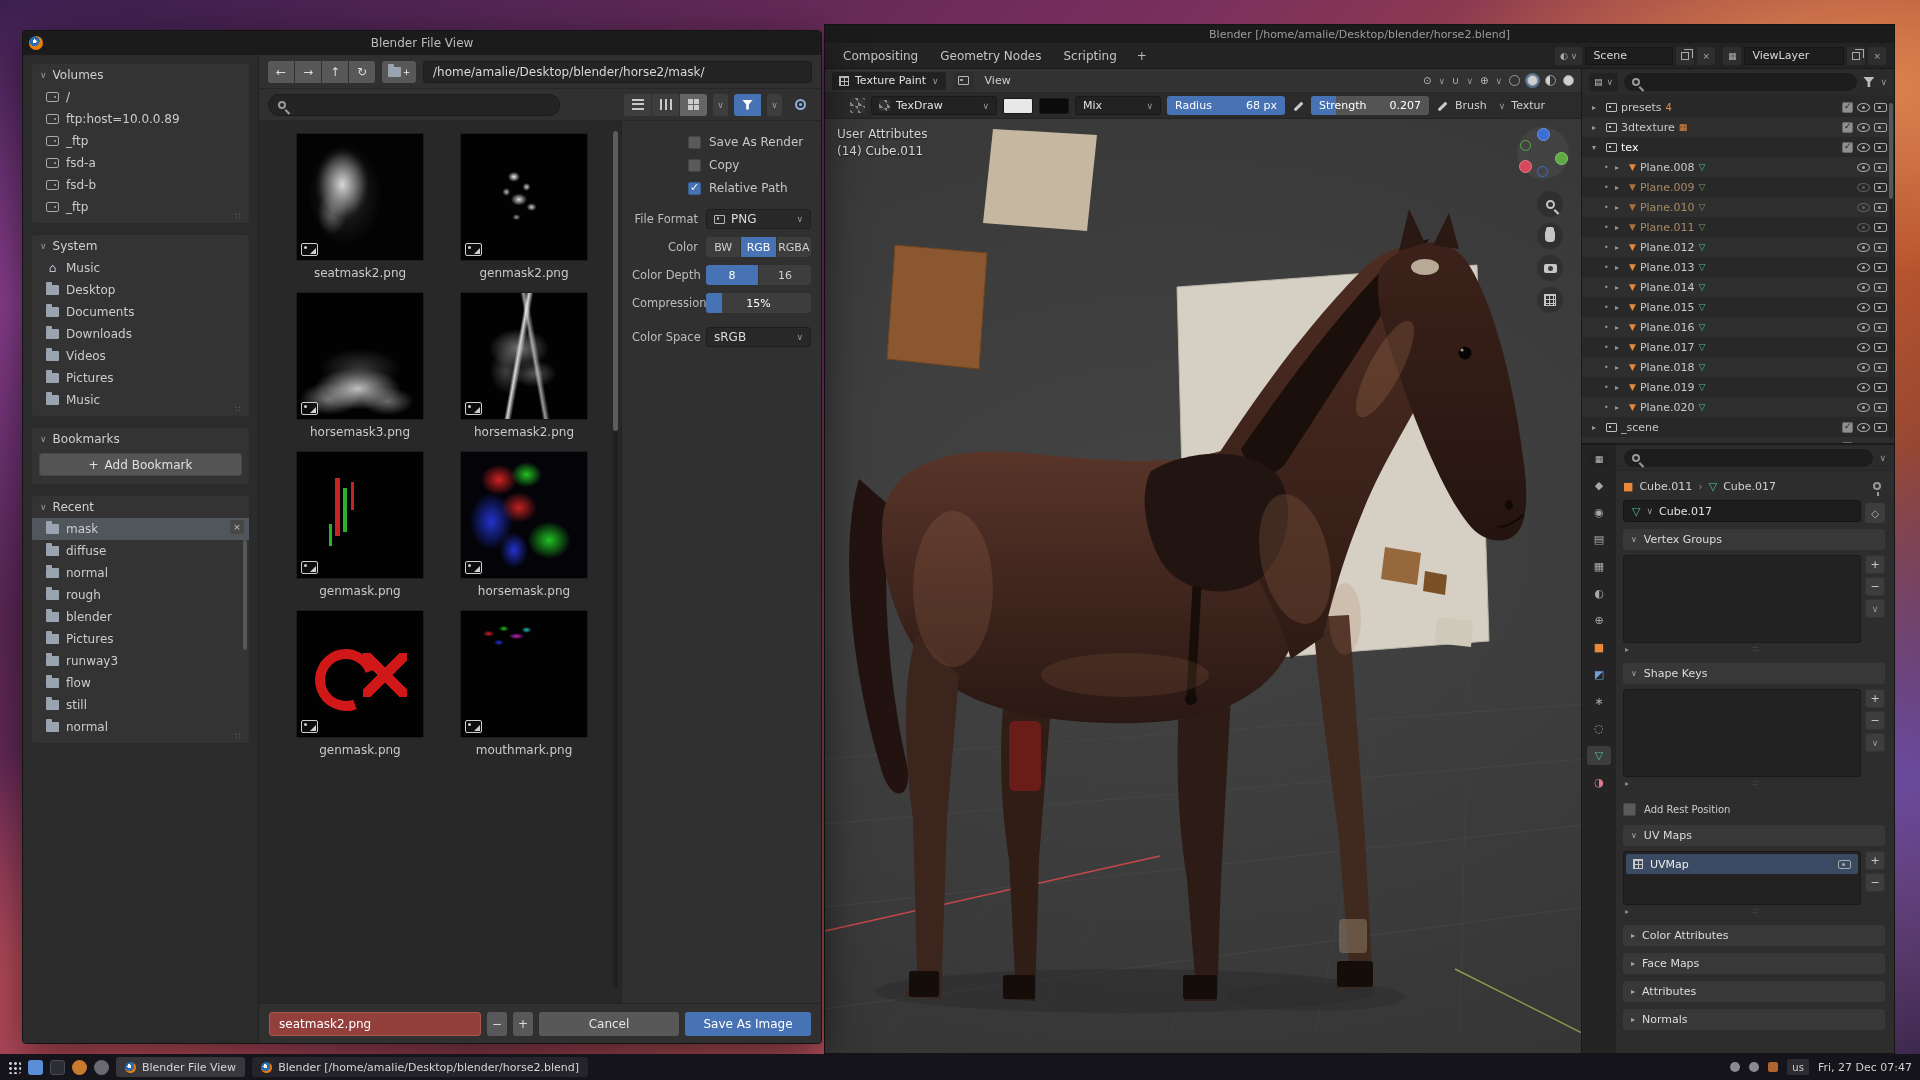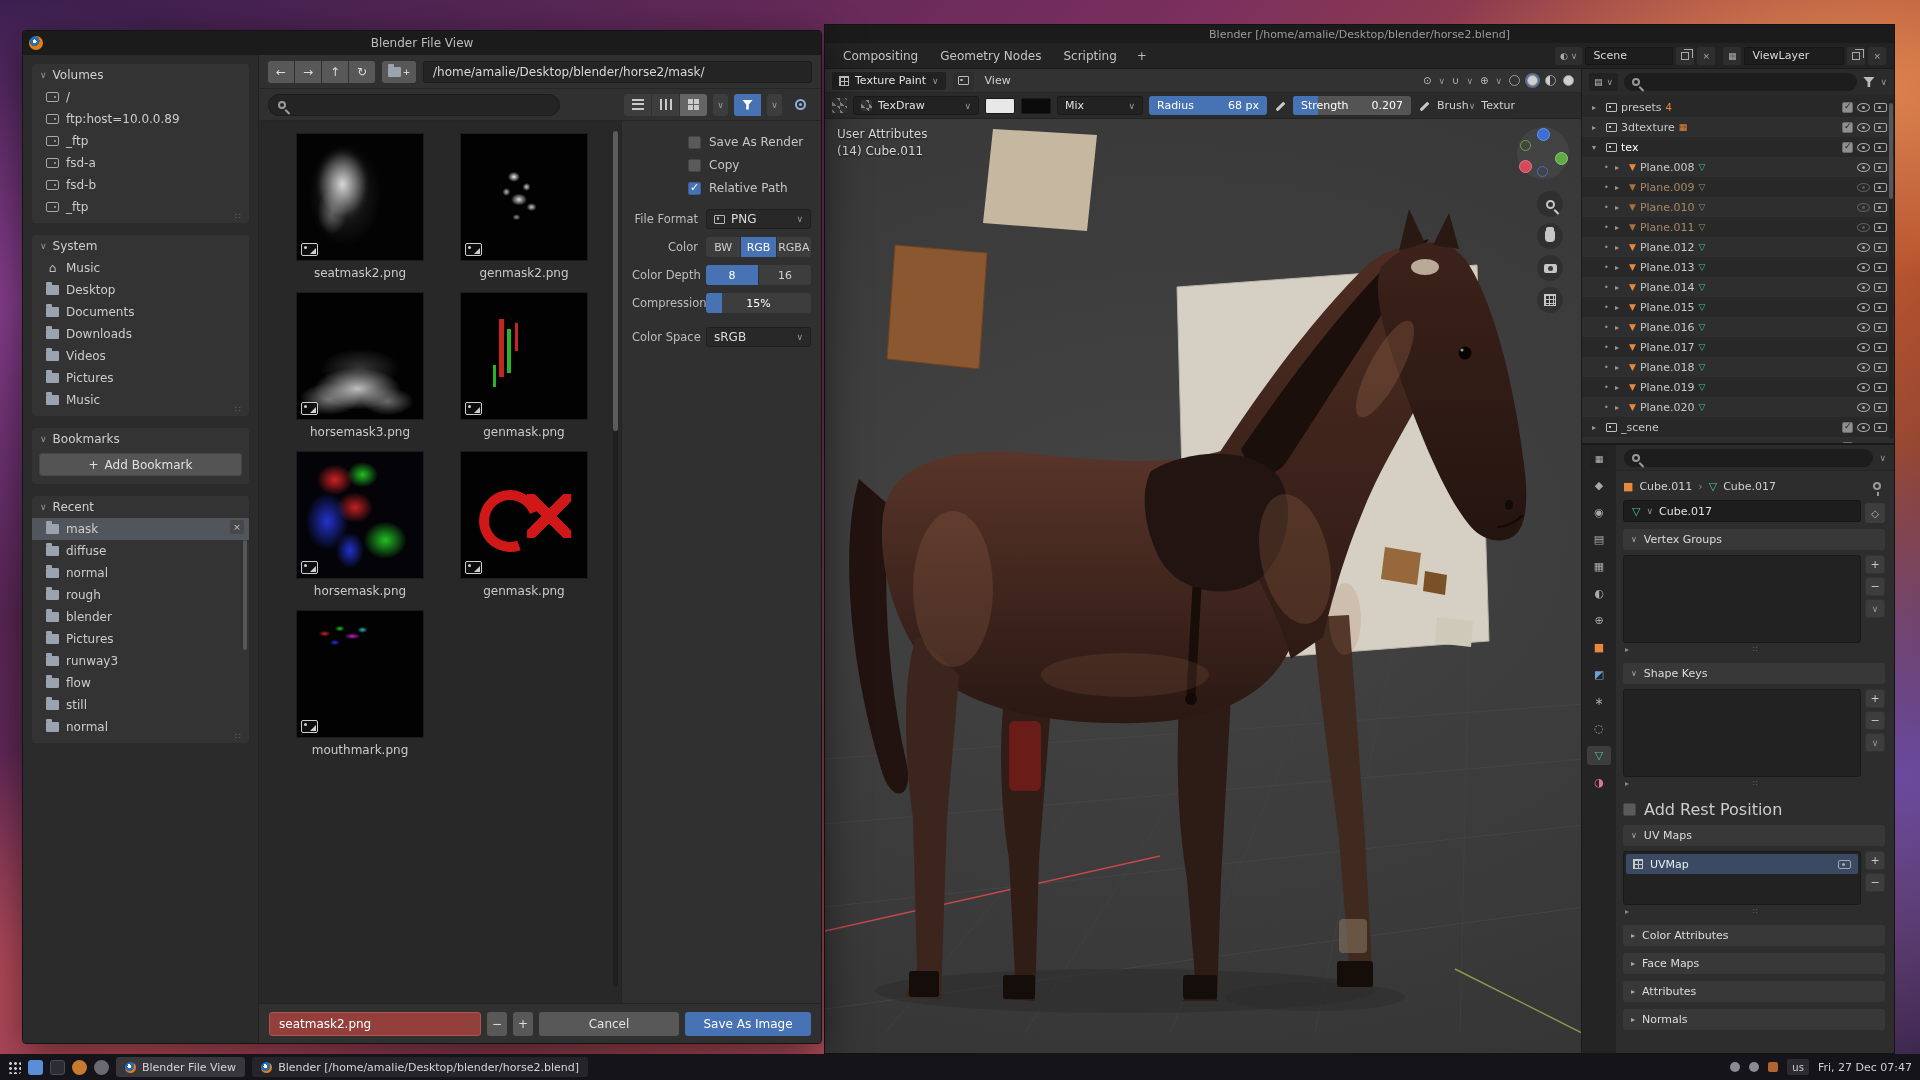--- a/index.html
+++ b/index.html
@@ -177,33 +177,33 @@
 .vp{flex:1;display:flex;flex-direction:column;min-width:0;border-right:1px solid #1a1a1a}
 .vp-th{height:24px;background:#323232;display:flex;align-items:center;gap:7px;padding:0 7px;border-bottom:1px solid #272727;flex:0 0 auto}
 .mode-dd{height:18px;background:#222;border-radius:2px;display:flex;align-items:center;gap:6px;padding:0 7px;font-size:11px;color:#e2e2e2}
 .menu-lbl{color:#cfcfcf;font-size:11px;padding:0 4px}
 .thr{margin-left:auto;display:flex;align-items:center;gap:7px}
 .g{color:#bdbdbd;font-size:10px}
 .shc{width:11px;height:11px;border-radius:50%;border:1px solid #9a9a9a;flex:0 0 auto}
 .shc.fill{background:#cfcfcf}
 .shc.half{background:linear-gradient(90deg,#cfcfcf 50%,transparent 50%)}
 .shc.active{box-shadow:0 0 0 2px rgba(120,160,220,.55)}
-.vp-br{height:26px;background:#2b2b2b;display:flex;align-items:center;gap:6px;padding:0 7px;border-bottom:1px solid #222;flex:0 0 auto;overflow:hidden}
+.vp-br{height:26px;background:#2b2b2b;display:flex;align-items:center;gap:6px;padding:0 25px;border-bottom:1px solid #222;flex:0 0 auto;overflow:hidden}
 .checker{width:15px;height:15px;border-radius:2px;background-image:linear-gradient(45deg,#888 25%,#333 25%,#333 75%,#888 75%),linear-gradient(45deg,#888 25%,#333 25%,#333 75%,#888 75%);background-size:8px 8px;background-position:0 0,4px 4px;flex:0 0 auto}
 .bdd{height:19px;background:#222;border:1px solid #191919;border-radius:3px;display:flex;align-items:center;gap:6px;padding:0 7px;font-size:11px;color:#e0e0e0;flex:0 0 auto}
 .swatch{width:30px;height:16px;border:1px solid #191919;border-radius:2px;flex:0 0 auto}
 .sw-white{background:#e8e8e8}.sw-black{background:#0b0b0b}
 .sl{width:118px;height:19px;border-radius:3px;position:relative;overflow:hidden;background:#545454;font-size:11px;flex:0 0 auto}
 .sl.full{background:#4772b3}
 .sl .lab{position:absolute;left:8px;top:2.5px;color:#fff}
 .sl .val{position:absolute;right:8px;top:2.5px;color:#fff}
 .sl .fill{position:absolute;left:0;top:0;bottom:0;background:#4772b3}
 .pen{width:14px;height:14px;position:relative;flex:0 0 auto}
 .pen::after{content:"";position:absolute;left:2px;top:6px;width:11px;height:3px;background:#c8c8c8;border-radius:1px;transform:rotate(-45deg)}
-.panel-dd{display:flex;align-items:center;gap:0;color:#d0d0d0;font-size:11px;white-space:nowrap}
+.panel-dd{display:flex;align-items:center;gap:12px;color:#d0d0d0;font-size:11px;white-space:nowrap}
 .vp-canvas{flex:1;position:relative;background:radial-gradient(ellipse 900px 600px at 45% 45%,#444444,#3a3a3a 70%,#353535);overflow:hidden}
 .vp-canvas svg{position:absolute;left:0;top:0}
 .vp-overlay{position:absolute;left:12px;top:7px;color:#d8d8d8;font-size:12px;line-height:17px;text-shadow:0 1px 2px rgba(0,0,0,.65)}
 .navball{position:absolute;right:12px;top:8px;width:52px;height:52px;border-radius:50%;background:rgba(255,255,255,.05)}
 .nbdot{position:absolute;width:13px;height:13px;border-radius:50%}
 .nb-z{left:20px;top:1px;background:#3b6fd4;border:1px solid #6b97e4}
 .nb-y{left:38px;top:25px;background:#5faa46;border:1px solid #86cc6a}
 .nb-x{left:2px;top:33px;background:#d44a5a;border:1px solid #e87a86}
 .nb-zo{left:20px;top:39px;border:1.5px solid #3b6fd4;width:11px;height:11px}
 .nb-yo{left:3px;top:13px;border:1.5px solid #5faa46;width:11px;height:11px}
@@ -261,21 +261,21 @@
 .psec-body{display:flex;gap:4px;padding-top:5px}
 .plist{flex:1;height:88px;background:#222;border:1px solid #191919;border-radius:3px;position:relative;overflow:hidden}
 .plist.small{height:54px}
 .pcol{display:flex;flex-direction:column;gap:3px;flex:0 0 auto}
 .pbtn{width:20px;height:19px;background:#3d3d3d;border:1px solid #333;border-radius:3px;display:flex;align-items:center;justify-content:center;color:#ccc;font-size:11px}
 .psec-foot{display:flex;align-items:center;height:13px;color:#8a8a8a;padding:0 2px}
 .psec-foot .tri{font-size:8px}
 .psec-foot .grip{margin:0 auto;font-size:8px;color:#666;letter-spacing:1px}
 .uvrow{height:20px;margin:2px;background:#3a4a63;border-radius:2px;display:flex;align-items:center;gap:7px;padding:0 7px;color:#ececec;font-size:11px}
 .uvic{width:10px;height:10px;border:1px solid #c8c8c8;background-image:linear-gradient(#c8c8c8 1px,transparent 1px),linear-gradient(90deg,#c8c8c8 1px,transparent 1px);background-size:4px 4px;flex:0 0 auto}
-.cbrow2{display:flex;align-items:center;gap:8px;height:22px;margin:1px 0 5px;font-size:16px;color:#cccccc;flex:0 0 auto}
+.cbrow2{display:flex;align-items:center;gap:8px;height:22px;margin:1px 0 5px;font-size:10px;color:#cccccc;flex:0 0 auto}
 .statusbar{height:22px;background:#212121;border-top:1px solid #1a1a1a;display:flex;align-items:center;justify-content:flex-end;padding:0 10px;color:#909090;font-size:11.5px;flex:0 0 auto}
 
 .taskbar{position:absolute;left:0;bottom:0;width:1920px;height:26px;background:#14141a;display:flex;align-items:center;gap:7px;padding:0 8px;z-index:50}
 .tb-ic{width:15px;height:15px;border-radius:3px;flex:0 0 auto}
 .tb-menu{background-image:radial-gradient(circle,#cfcfcf 1.2px,transparent 1.6px);background-size:5px 5px;width:13px;height:13px}
 .tb-files{background:#5a8fd8}
 .tb-term{background:#2c2c34;border:1px solid #4a4a55}
 .tb-app{background:#c87a2e;border-radius:50%}
 .tb-set{background:#6a6a72;border-radius:50%}
 .tb-win{height:20px;display:flex;align-items:center;gap:6px;padding:0 9px;background:rgba(255,255,255,.07);border-radius:3px;color:#d6d6d6;font-size:11px;white-space:nowrap;overflow:hidden;max-width:380px}
@@ -488,20 +488,26 @@
               <div class="thumb t3">
                 <span class="tbadge"></span>
               </div>
               <div class="tname">genmask2.png</div>
             </div>
           <div class="tile">
               <div class="thumb t4">
                 <span class="tbadge"></span>
               </div>
               <div class="tname">horsemask3.png</div>
+            </div>
+          <div class="tile">
+              <div class="thumb t5">
+                <span class="tbadge"></span>
+              </div>
+              <div class="tname">horsemask2.png</div>
             </div>
           <div class="tile">
               <div class="thumb t6">
                 <span class="tbadge"></span>
               </div>
               <div class="tname">genmask.png</div>
             </div>
           <div class="tile">
               <div class="thumb t7">
                 <span class="tbadge"></span>

